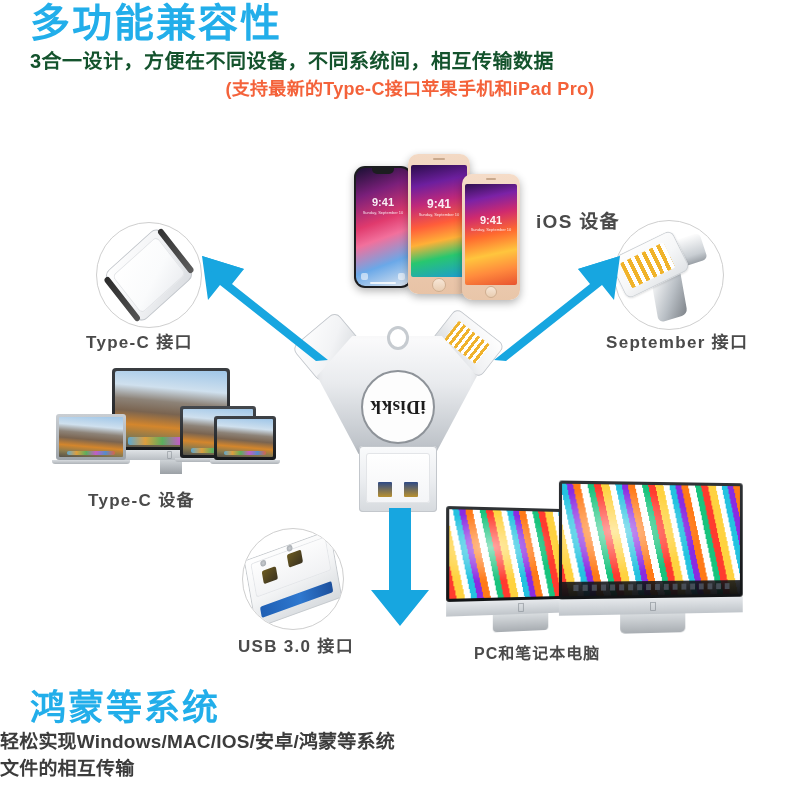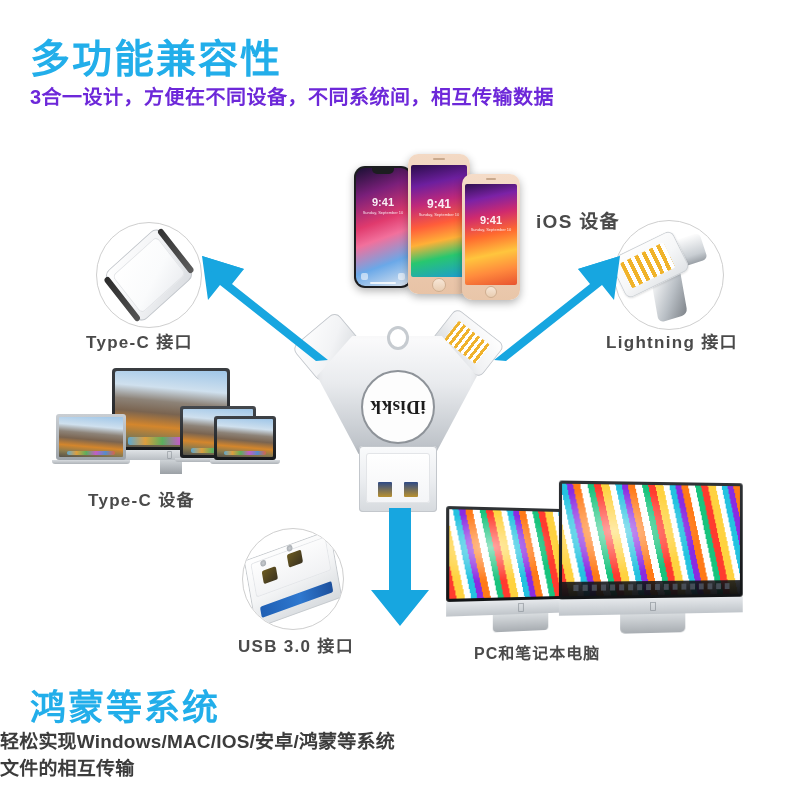--- a/index.html
+++ b/index.html
@@ -9,24 +9,24 @@
     background:#ffffff;
     font-family:"Liberation Sans","DejaVu Sans",sans-serif;
     position:relative;
   }
   #page { position:relative; width:800px; height:800px; background:#fff; }
 
   
   .hdr-top { position:absolute; left:0; top:0; width:800px; }
   .h-main {
     font-size:40px; font-weight:bold; letter-spacing:2px;
-    color:#22aeea; padding-left:30px; line-height:1.18;margin-top:36px;
+    color:#22aeea; padding-left:30px; line-height:1.18;
   }
   .h-sub {
-    font-size:20px; font-weight:bold; color:#6d28d9;
+    font-size:20px; font-weight:bold; color:#14532d;
     padding-left:30px; line-height:1.45; letter-spacing:.5px;
   }
   .h-note {
     font-size:18px; font-weight:bold; color:#f4623a;
     text-align:center; padding-left:20px; line-height:1.5;
     letter-spacing:.3px;
   }
 
   
   .hdr-bot { position:absolute; left:0; top:686px; width:800px; }
@@ -298,20 +298,21 @@
   .apple-glyph{ font-family:"DejaVu Sans",sans-serif; }
 </style>
 </head>
 <body>
 
 <div id="page">
 
   <div class="hdr-top">
     <div class="h-main">多功能兼容性</div>
     <div class="h-sub">3合一设计，方便在不同设备，不同系统间，相互传输数据</div>
+    <div class="h-note">(支持最新的Type-C接口苹果手机和iPad Pro)</div>
   </div>
 
   <div class="photo" style="left:350px;top:150px;width:190px;height:165px;">
 
     <div class="phone" style="left:4px;top:16px;width:58px;height:122px;background:#1c1d20;border-radius:11px;">
       <div class="scr" style="left:2px;top:2px;right:2px;bottom:2px;border-radius:9px;
            background:linear-gradient(160deg,#1a1033 0%,#7a1f7a 22%,#e03a6d 45%,#f2709c 58%,#6aa8e8 78%,#dfe6ef 100%);">
         <div style="position:absolute;left:50%;margin-left:-11px;top:0;width:22px;height:6px;
              background:#1c1d20;border-radius:0 0 5px 5px;"></div>
         <div class="time" style="top:28px;font-size:11px;">9:41</div>
@@ -356,21 +357,21 @@
 
   <div class="mag" style="left:614px;top:220px;width:110px;height:110px;">
     <div class="ltn-wrap">
       <div class="ltn-neck"></div>
       <div class="ltn-cable"></div>
       <div class="ltn-head">
         <div class="ltn-pins"></div>
       </div>
     </div>
   </div>
-  <div class="lbl" style="left:606px;top:328px;">Lightning 接口</div>
+  <div class="lbl" style="left:606px;top:328px;">September 接口</div>
 
   <div class="mag" style="left:242px;top:528px;width:102px;height:102px;">
     <div class="usb-wrap">
       <div class="usb-shell"></div>
       <div class="usb-face"></div>
       <div class="usb-hole h1"></div>
       <div class="usb-hole h2"></div>
       <div class="usb-pad p1"></div>
       <div class="usb-pad p2"></div>
       <div class="usb-blue"></div>

